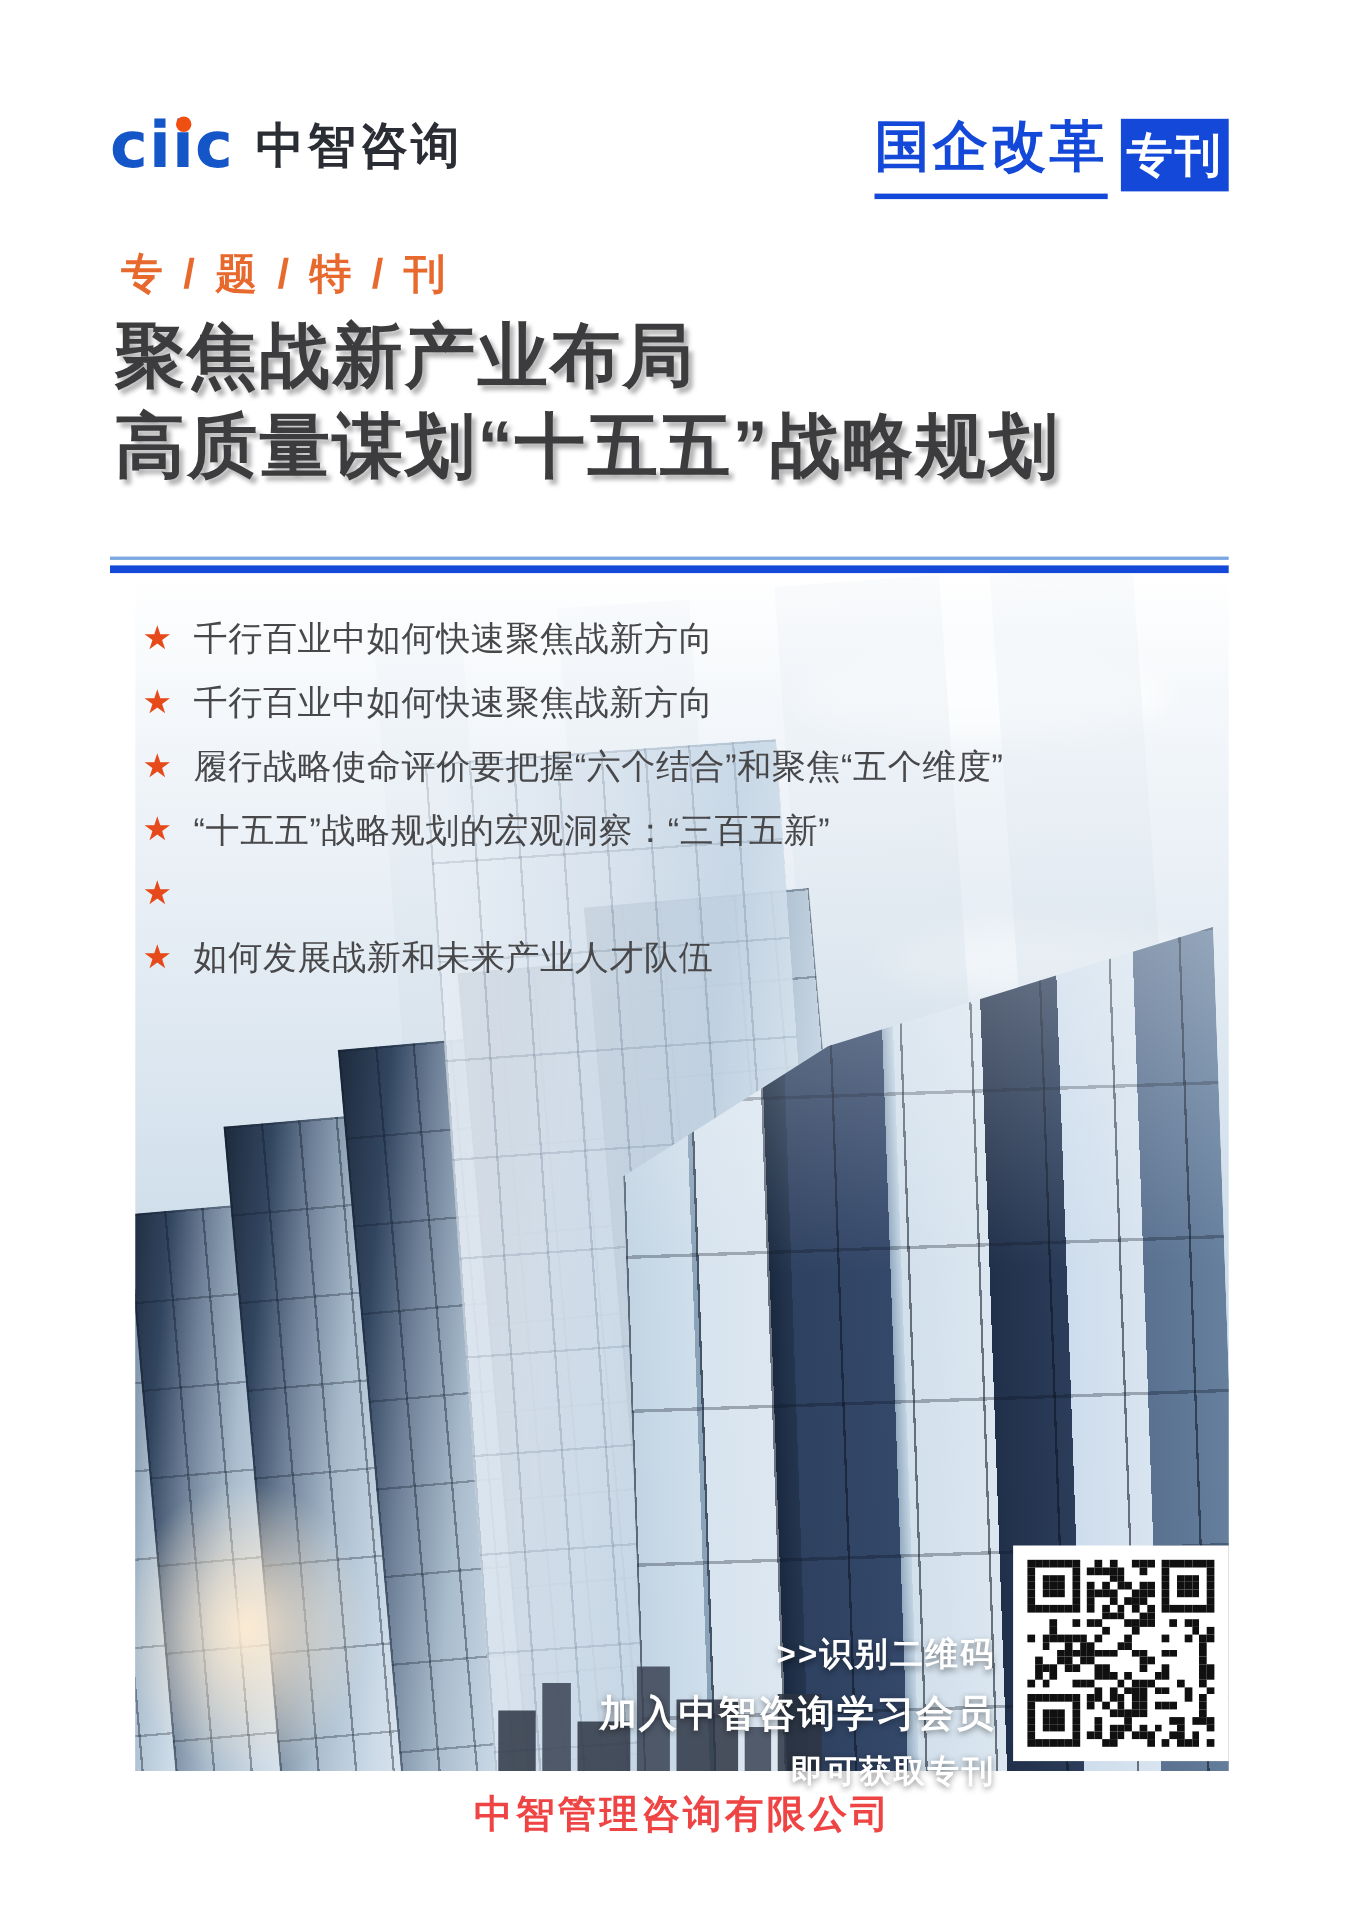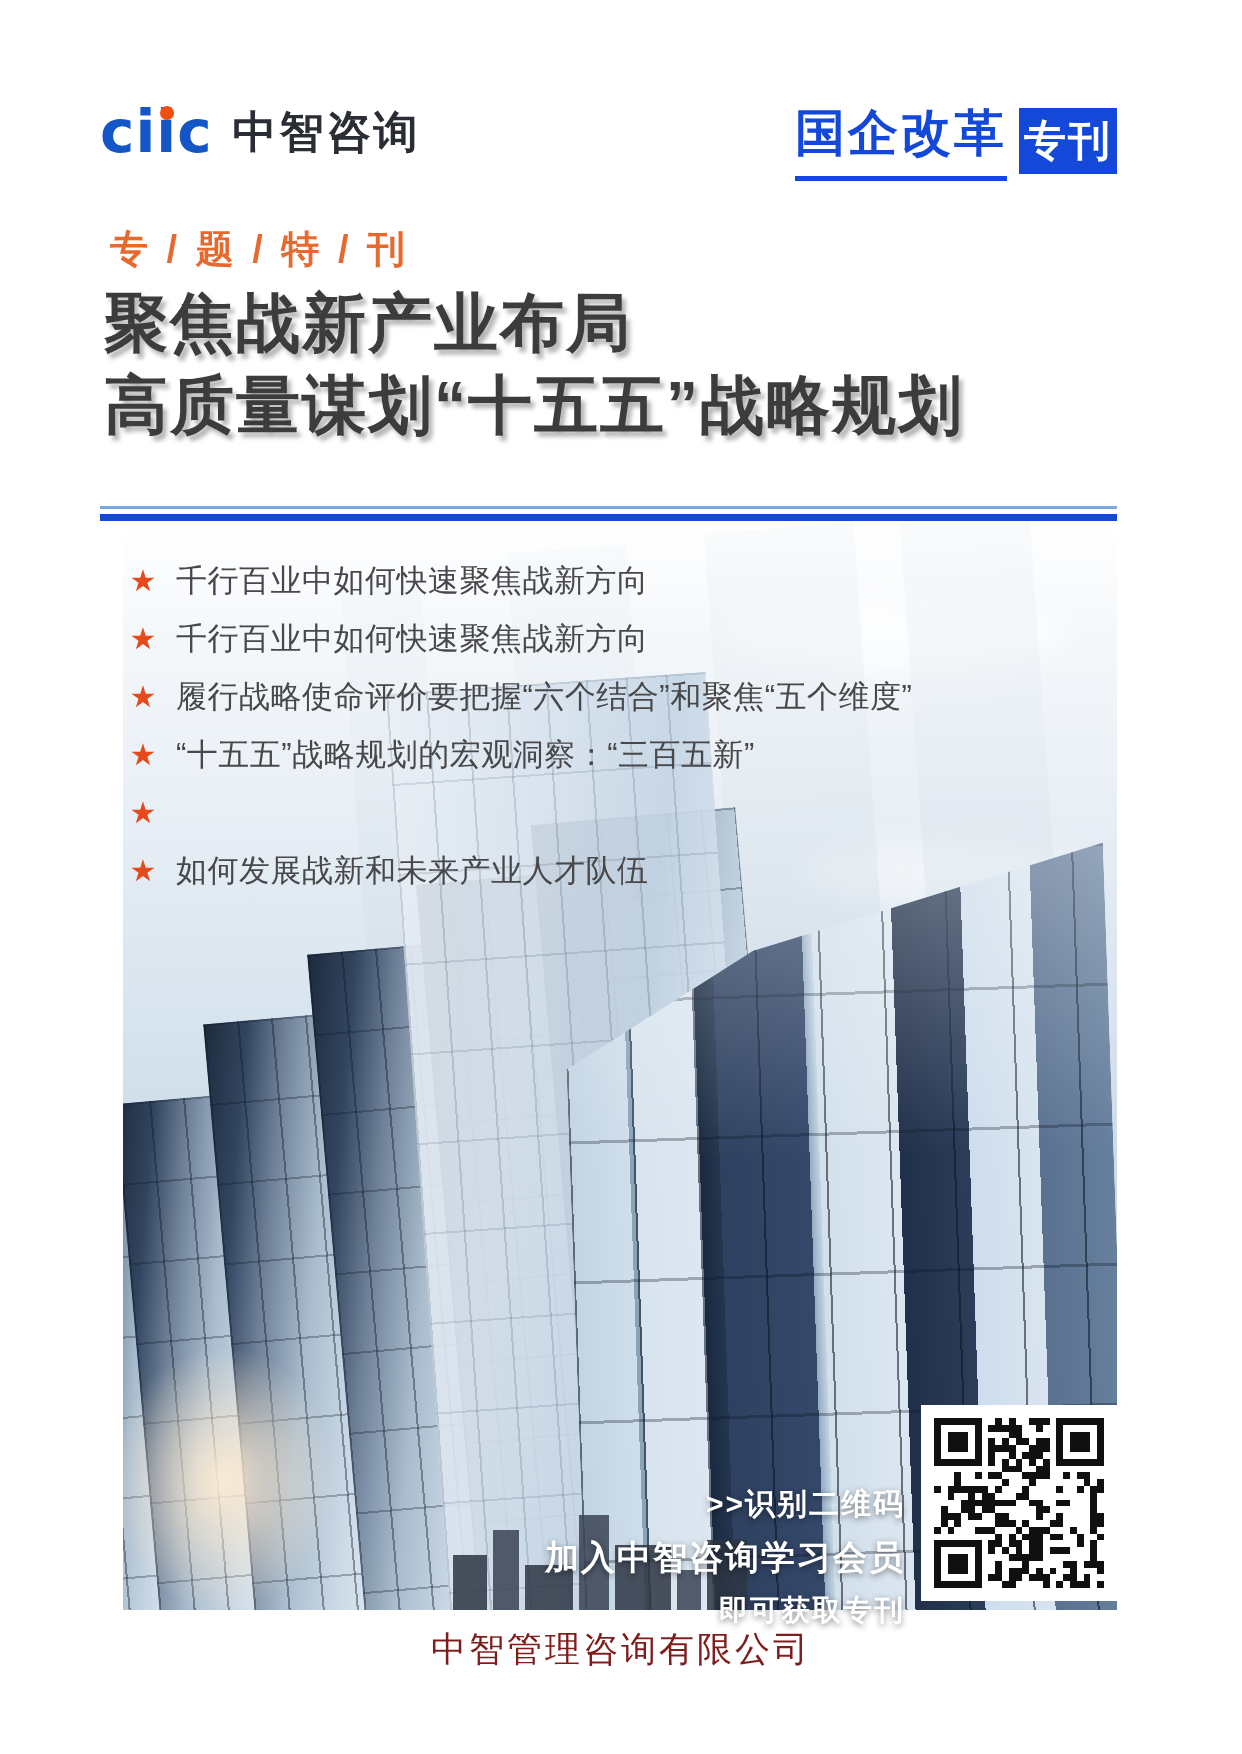--- a/index.html
+++ b/index.html
@@ -113,21 +113,21 @@
   .qr-grid i{display:block;}
   .qr-grid i.on{background:#101010;}
   .qr-caption{position:absolute;right:337px;top:1452px;text-align:right;color:#ffffff;font-weight:700;
     text-shadow:0 2px 6px rgba(0,0,0,0.45);margin-top:32px;}
   .qr-caption .l1{font-size:30px;letter-spacing:2px;}
   .qr-caption .l2{font-size:34px;margin-top:10px;letter-spacing:2px;}
   .qr-caption .l3{font-size:29px;margin-top:10px;letter-spacing:2px;}
 
   
   .footer{position:absolute;left:0;top:1626px;width:100%;text-align:center;
-    font-size:35px;font-weight:400;color:#7f1d1d;letter-spacing:3px;}
+    font-size:35px;font-weight:700;color:#ef4444;letter-spacing:3px;}
 </style>
 </head>
 <body>
 
 <div class="page">
 
   <div class="logo">
     <div class="logo-mark">
       <span class="ltr">c</span>
         <span class="ltr">i</span>

